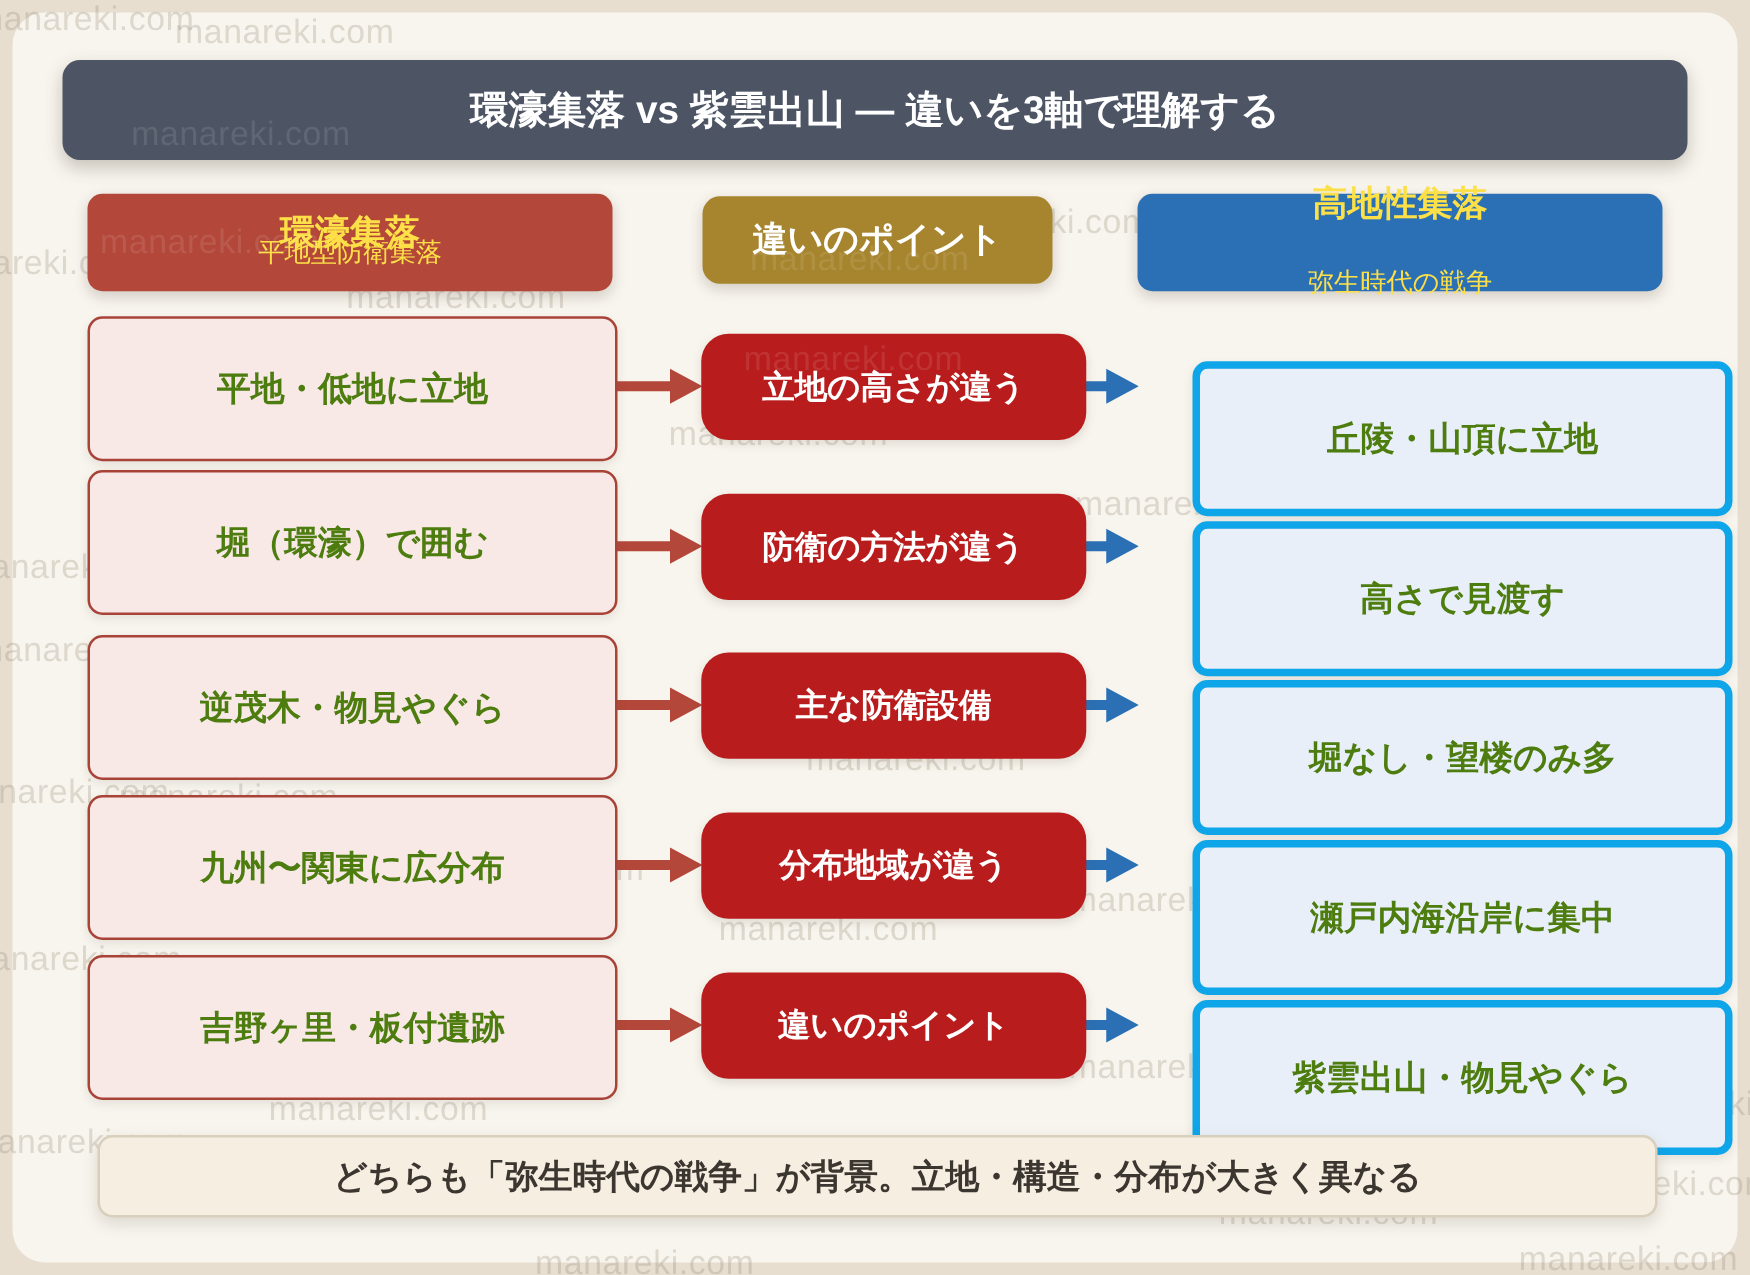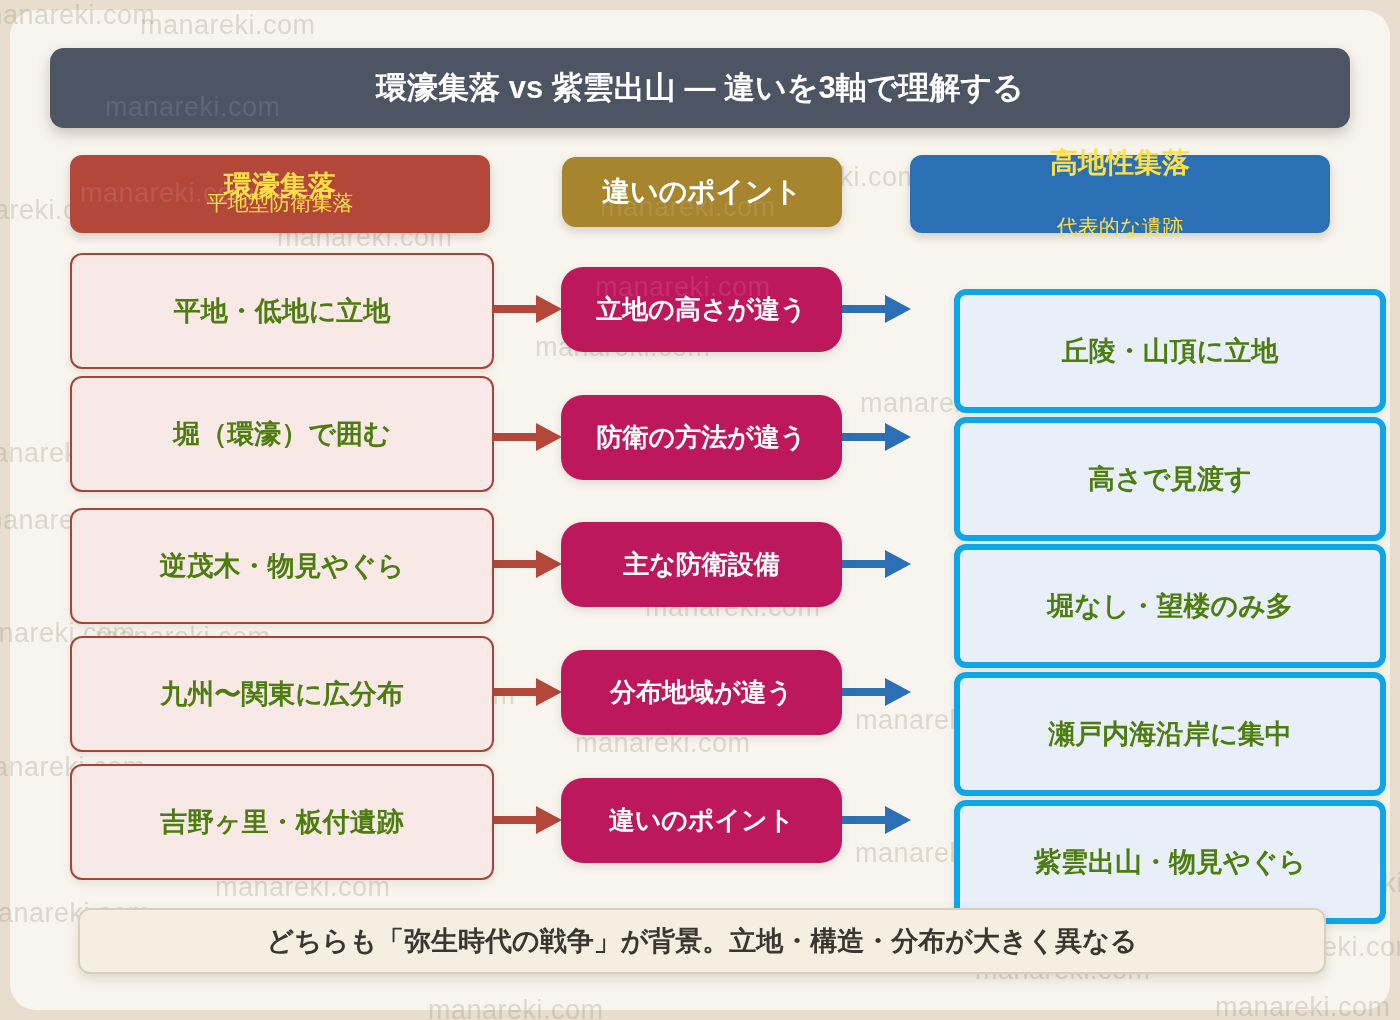--- a/index.html
+++ b/index.html
@@ -53,22 +53,22 @@
   .side-box{
     position:absolute;width:420px;height:112px;border-radius:12px;
     display:flex;align-items:center;justify-content:center;
     font-size:27px;font-weight:700;color:#4d7c0f;text-align:center;
     box-shadow:0 3px 8px rgba(100,90,70,.12);
     z-index:10;
   }
   .side-left{left:70px;background:#f8e9e7;border:2px solid #a84338;}
   .side-right{left:954px;background:#e8eff8;border:6px solid #0ea5e9;margin-top:36px;}
   .mid-box{
-    position:absolute;left:561px;width:281px;height:85px;
-    background:#be185d;border-radius:22px;
+    position:absolute;left:561px;width:308px;height:85px;
+    background:#b91c1c;border-radius:22px;
     display:flex;align-items:center;justify-content:center;
     font-size:26px;font-weight:700;color:#fff;text-align:center;
     box-shadow:0 3px 8px rgba(100,90,70,.16);
     z-index:10;
   }
   .arrow{position:absolute;z-index:9;}
   .arrow-red{left:490px;}
   .arrow-blue{left:841px;}
   
   .footer-bar{
@@ -121,21 +121,21 @@
 
 <div class="title-bar">環濠集落 vs 紫雲出山 — 違いを3軸で理解する</div>
 
 <div class="col-header hdr-left">
   <div class="hdr-title">環濠集落</div>
   <div class="hdr-sub">平地型防衛集落</div>
 </div>
 <div class="hdr-mid">違いのポイント</div>
 <div class="col-header hdr-right">
   <div class="hdr-title">高地性集落</div>
-  <div class="hdr-sub">代表的な遺跡</div>
+  <div class="hdr-sub">弥生時代の戦争</div>
 </div>
 
 <div class="side-box side-left" style="top:253px">平地・低地に立地</div>
 <svg class="arrow arrow-red" style="top:294px" width="72" height="30" viewBox="0 0 72 30">
     <g fill="#b3473a">
       <rect x="0" y="11" width="48" height="8"></rect>
       <polygon points="46,1 72,15 46,29"></polygon>
     </g>
   </svg>
 <div class="mid-box" style="top:267px">立地の高さが違う</div>

